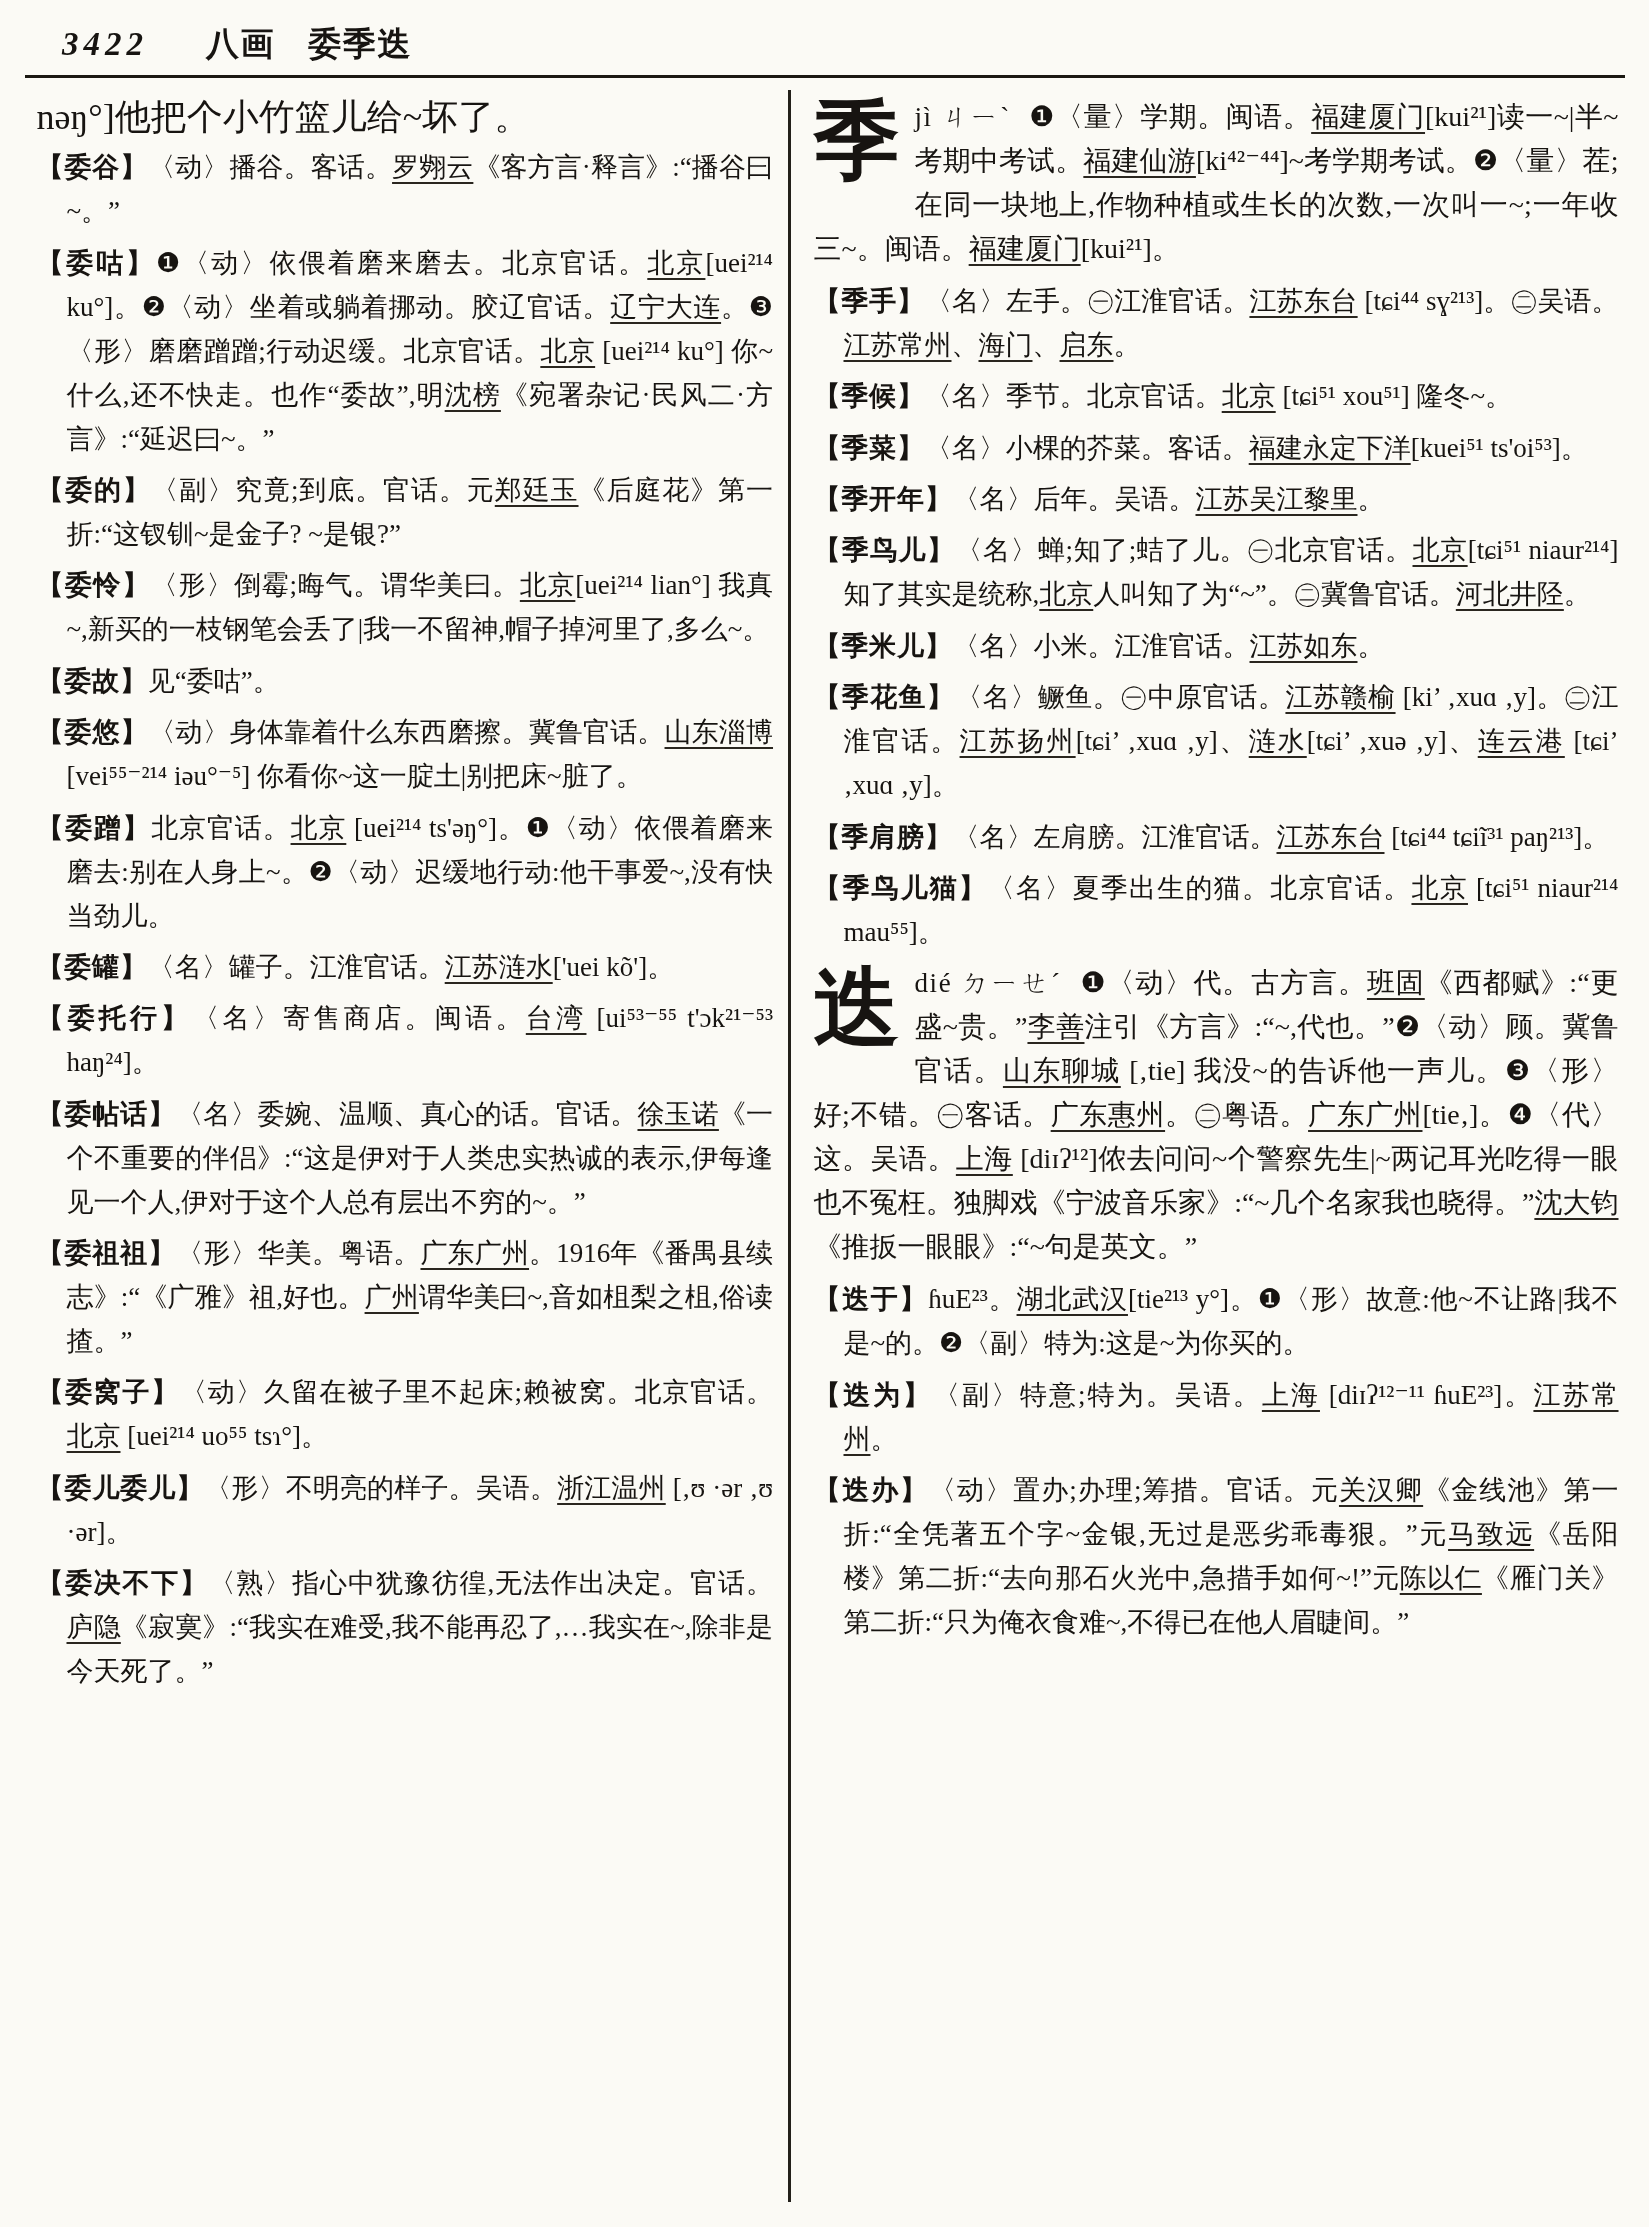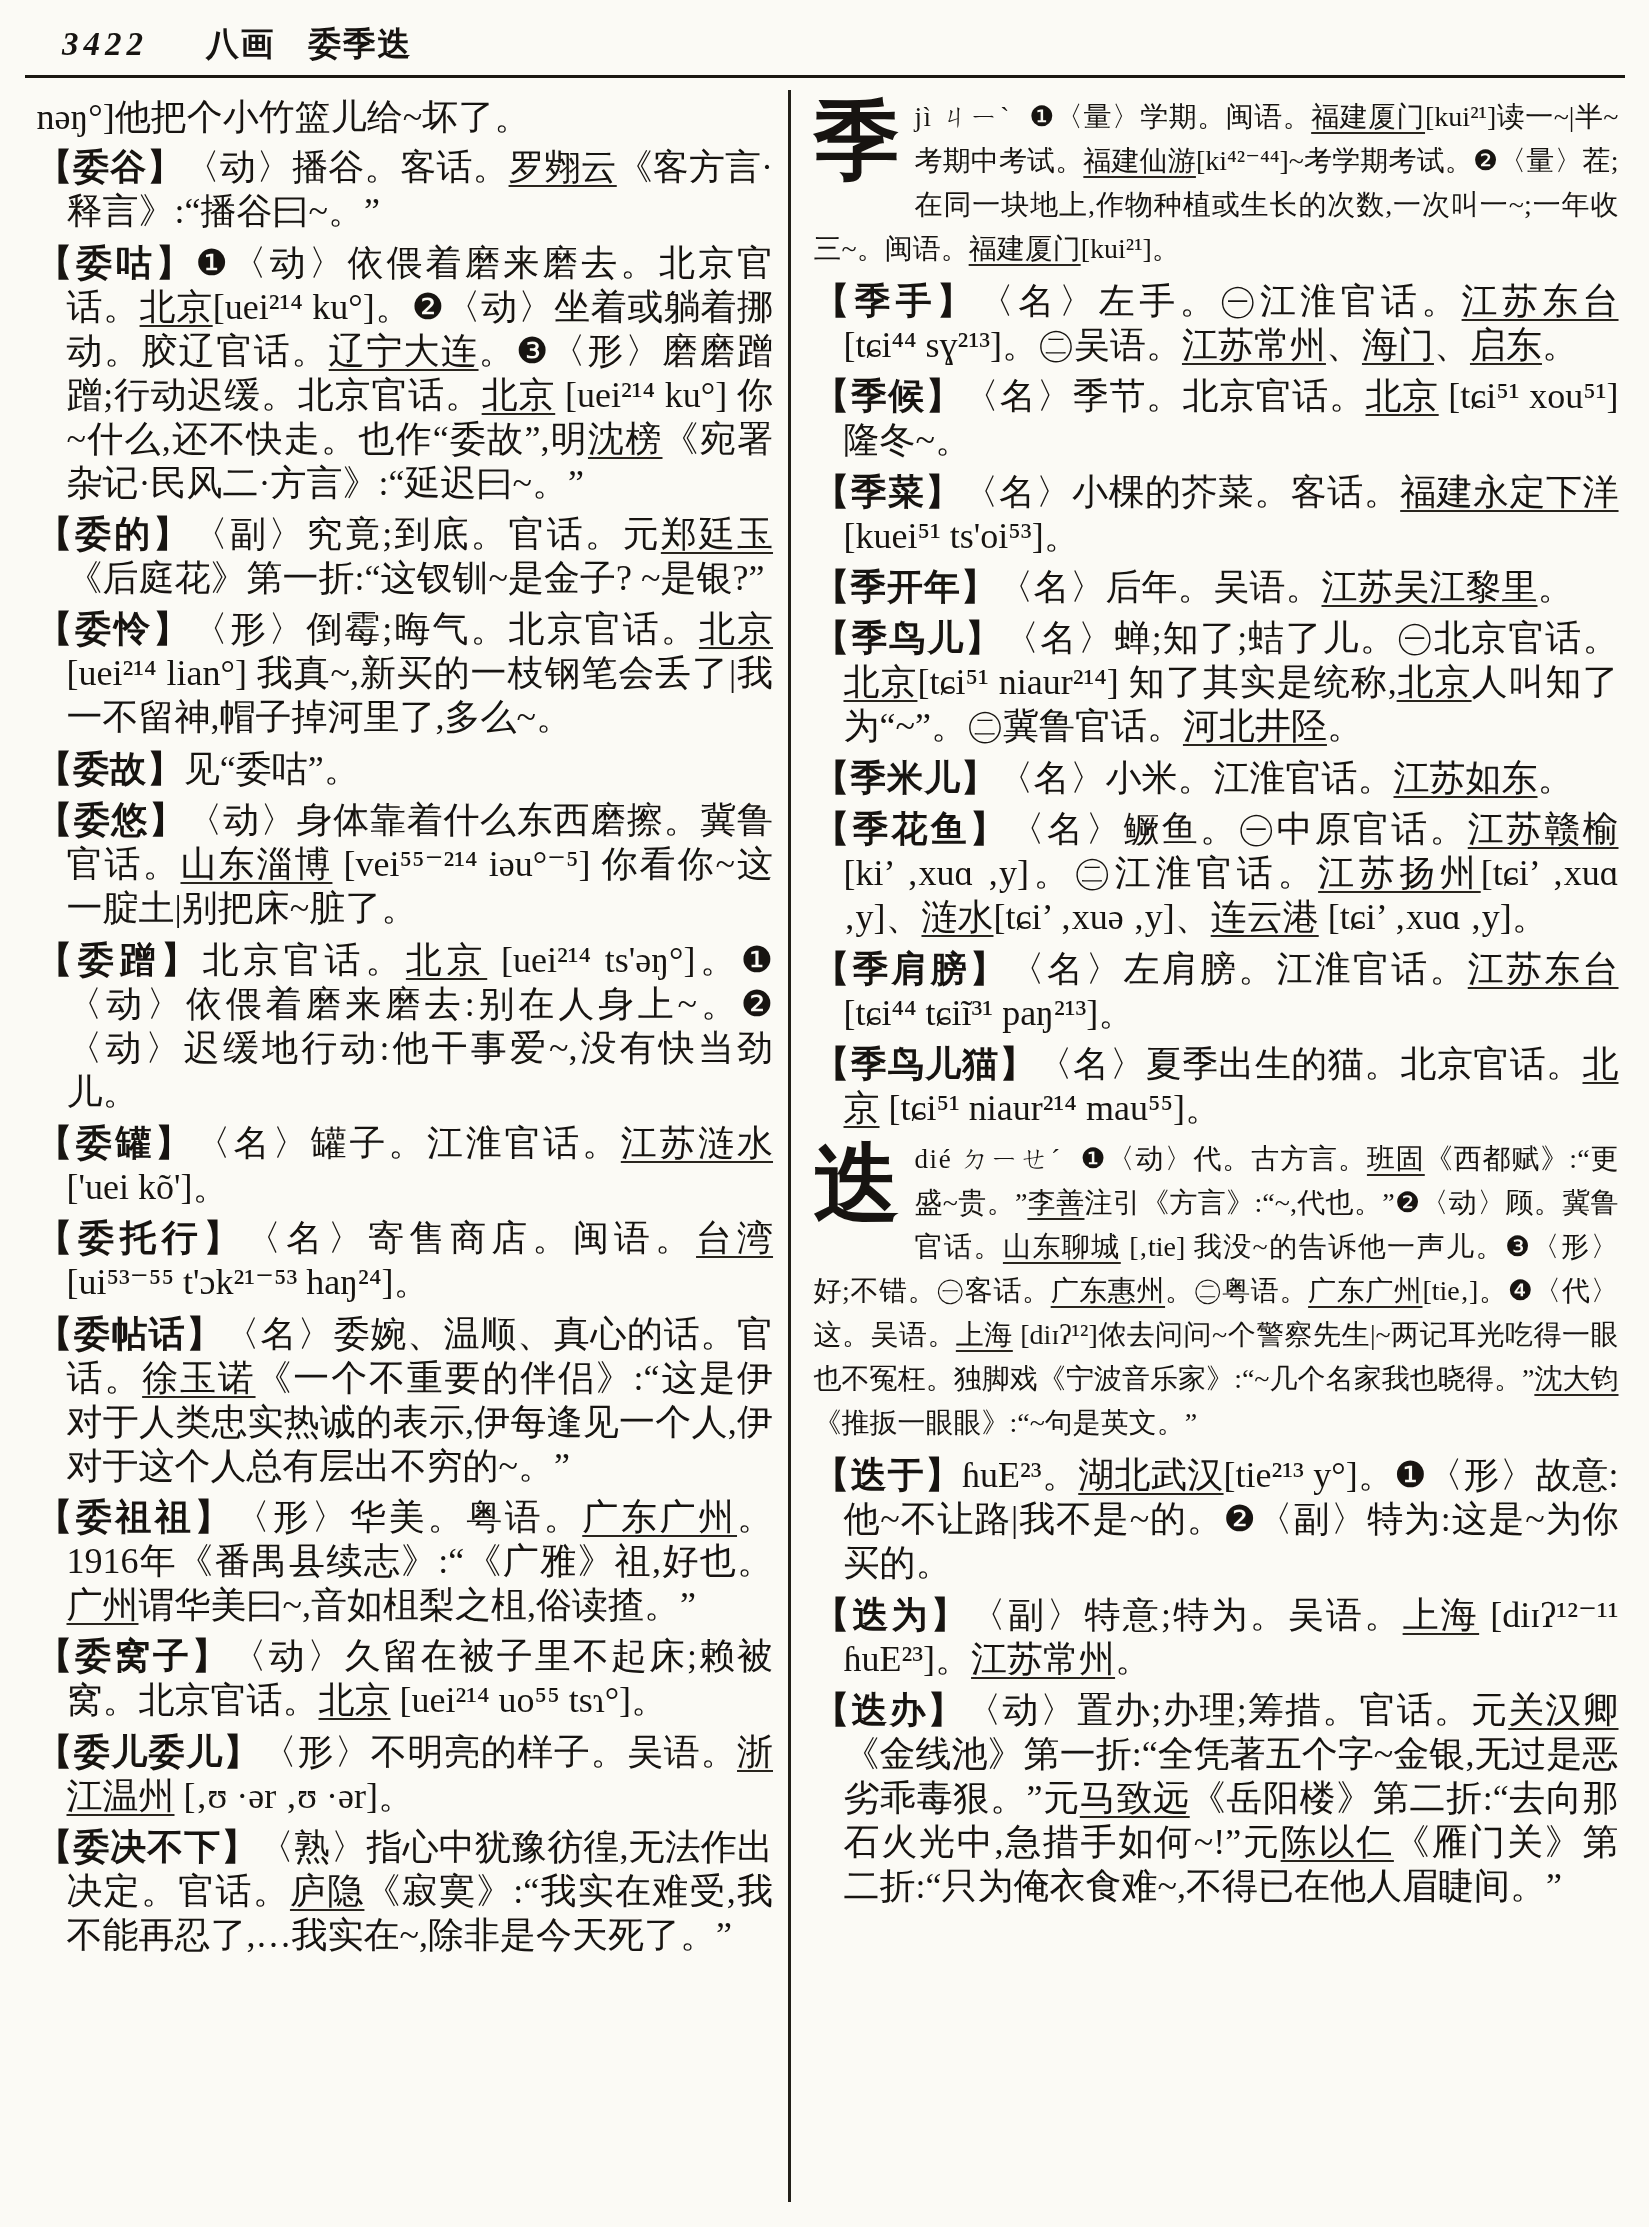--- a/index.html
+++ b/index.html
@@ -19,21 +19,21 @@
   .stroke{margin-right:33px;}
   .rule{height:3.3px;background:#1b1812;margin:0 0 11.5px 0;}
   main.cols{display:flex;align-items:stretch;}
   .col{box-sizing:border-box;}
   .col.left{width:763px;padding:5px 15px 0 11.5px;}
   .divider{width:2.5px;background:#23201a;flex:0 0 2.5px;min-height:2112px;}
   .col.right{width:833px;padding:5px 5px 0 23px;}
   p.cont{margin:0 0 6.6px 0;font-size:36px;line-height:44px;text-align:justify;}
   p.entry{
     margin:0 0 7.4px 0;
-    font-size:36px;line-height:44px;
+    font-size:27px;line-height:44px;
     text-align:justify;
     padding-left:30px;text-indent:-30px;
   }
   p.entry .hw{font-weight:700;letter-spacing:0.8px;}
   .u{
     text-decoration:underline;
     text-decoration-thickness:2.1px;
     text-underline-offset:5.8px;
     text-decoration-color:#2a261f;
   }
@@ -65,21 +65,21 @@
     <section class="col left">
       <p class="cont">nəŋ°]他把个小竹篮儿给~坏了。</p>
       <div id="left-entries">
   <p class="entry"><b class="hw">【委谷】</b><span class="body"><span>〈动〉播谷。客话。</span><span class="u">罗翙云</span><span>《客方言·释言》:“播谷曰~。”</span></span></p>
 
 
   <p class="entry"><b class="hw">【委咕】</b><span class="body"><span>❶〈动〉依偎着磨来磨去。北京官话。</span><span class="u">北京</span><span>[uei²¹⁴ ku°]。❷〈动〉坐着或躺着挪动。胶辽官话。</span><span class="u">辽宁大连</span><span>。❸〈形〉磨磨蹭蹭;行动迟缓。北京官话。</span><span class="u">北京</span><span> [uei²¹⁴ ku°] 你~什么,还不快走。也作“委故”,明</span><span class="u">沈榜</span><span>《宛署杂记·民风二·方言》:“延迟曰~。”</span></span></p>
 
   <p class="entry"><b class="hw">【委的】</b><span class="body"><span>〈副〉究竟;到底。官话。元</span><span class="u">郑廷玉</span><span>《后庭花》第一折:“这钗钏~是金子? ~是银?”</span></span></p>
 
-  <p class="entry"><b class="hw">【委怜】</b><span class="body"><span>〈形〉倒霉;晦气。北京官话。</span><span class="u">北京</span><span>[uei²¹⁴ lian°] 我真~,新买的一枝钢笔会丢了|我一不留神,帽子掉河里了,多么~。</span></span></p>
+  <p class="entry"><b class="hw">【委怜】</b><span class="body"><span>〈形〉倒霉;晦气。谓华美曰。</span><span class="u">北京</span><span>[uei²¹⁴ lian°] 我真~,新买的一枝钢笔会丢了|我一不留神,帽子掉河里了,多么~。</span></span></p>
 
   <p class="entry"><b class="hw">【委故】</b><span class="body"><span>见“委咕”。</span></span></p>
 
   <p class="entry"><b class="hw">【委悠】</b><span class="body"><span>〈动〉身体靠着什么东西磨擦。冀鲁官话。</span><span class="u">山东淄博</span><span> [vei⁵⁵⁻²¹⁴ iəu°⁻⁵] 你看你~这一腚土|别把床~脏了。</span></span></p>
 
   <p class="entry"><b class="hw">【委蹭】</b><span class="body"><span>北京官话。</span><span class="u">北京</span><span> [uei²¹⁴ ts'əŋ°]。❶〈动〉依偎着磨来磨去:别在人身上~。❷〈动〉迟缓地行动:他干事爱~,没有快当劲儿。</span></span></p>
 
   <p class="entry"><b class="hw">【委罐】</b><span class="body"><span>〈名〉罐子。江淮官话。</span><span class="u">江苏涟水</span><span>['uei kõ']。</span></span></p>
 
   <p class="entry"><b class="hw">【委托行】</b><span class="body"><span>〈名〉寄售商店。闽语。</span><span class="u">台湾</span><span> [ui⁵³⁻⁵⁵ t'ɔk²¹⁻⁵³ haŋ²⁴]。</span></span></p>

